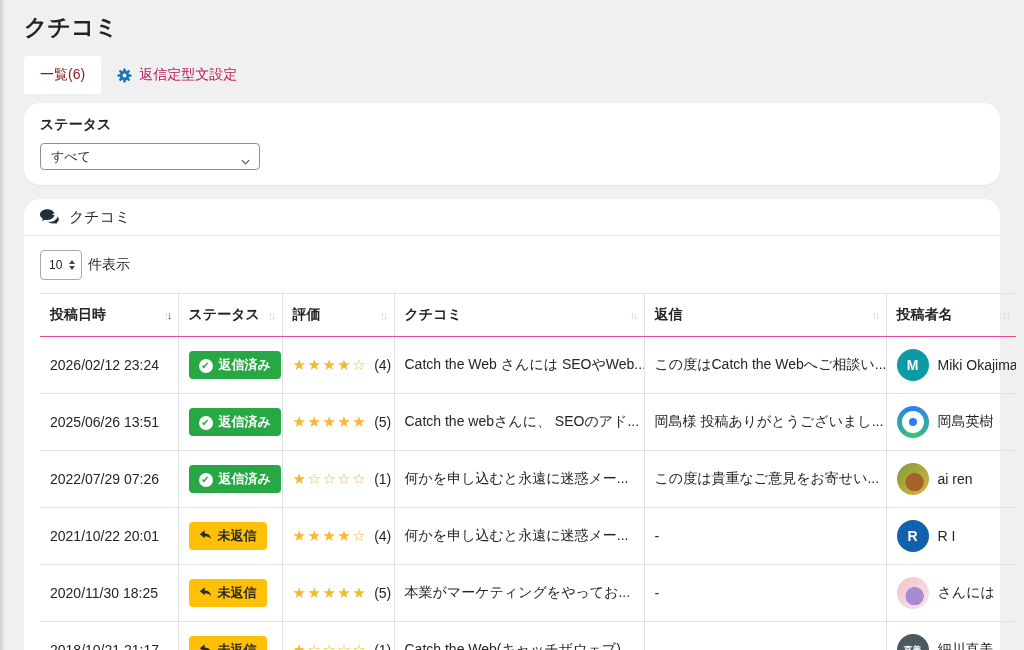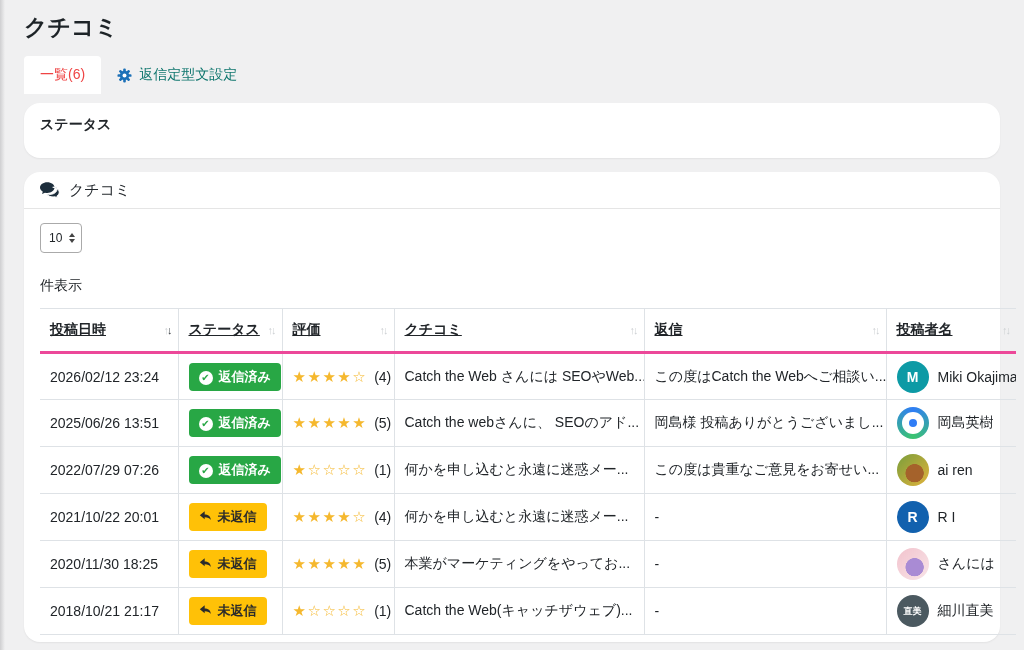--- a/index.html
+++ b/index.html
@@ -13,63 +13,63 @@
   body::before { content:""; position:absolute; left:0; top:0; width:5px; height:100%;
     background:linear-gradient(90deg,#cfcfd1,#f0f0f1); }
   .wrap { padding:0 24px; }
 
   
   .page-title { padding-top:12px; font-size:23px; font-weight:600; color:#1d2327; }
 
   
   .tabs { display:flex; align-items:stretch; margin-top:13px; }
   .tab { font-size:14px; padding:10px 16px; display:flex; align-items:center; gap:7px; }
-  .tab.active { background:#fff; border-radius:4px 4px 0 0; color:#ef4444;justify-content:center; }
-  .tab.link { color:#0f766e; cursor:pointer; }
+  .tab.active { background:#fff; border-radius:4px 4px 0 0; color:#7f1d1d;justify-content:center; }
+  .tab.link { color:#be185d; cursor:pointer; }
   .gear { width:15px; height:15px; display:inline-block; }
 
   
   .card { background:#fff; border-radius:16px; box-shadow:0 1px 2px rgba(0,0,0,.06); }
   .filter-card { margin-top:9px; padding:13px 16px 15px; }
   .filter-label { font-size:14px; font-weight:700; margin-bottom:9px; }
   .select {
     width:220px; height:27px; border:1px solid #8c8f94; border-radius:4px;
     font-size:13px; color:#2c3338; display:flex; align-items:center;
     padding:0 10px; position:relative; background:#fff; cursor:pointer;
   }
   .select .caret { position:absolute; right:9px; top:9px; width:9px; height:9px; }
 
   .panel { margin-top:14px; padding-bottom:6px; min-height:470px; }
   .panel-header { display:flex; align-items:center; gap:9px; padding:10px 16px;
     border-bottom:1px solid #e5e5e5; font-size:15px; color:#23282d; height:37px;}
   .comments-ic { width:20px; height:16px; }
 
   
   .controls { display:flex; justify-content:space-between; align-items:center; padding:14px 16px 13px; }
-  .len-wrap { display:flex; align-items:center; gap:24px; font-size:14px;flex-direction:column; }
+  .len-wrap { display:flex; align-items:center; gap:6px; font-size:14px; }
   .mini-select { width:42px; height:30px; border:1px solid #aaa; border-radius:4px;
     display:flex; align-items:center; justify-content:space-between; padding:0 6px 0 8px;
     font-size:12px; background:#fff; cursor:pointer; }
   .updown { display:flex; flex-direction:column; gap:2px; }
   .updown i { display:block; width:0; height:0; border-left:3.5px solid transparent; border-right:3.5px solid transparent; }
   .updown .u { border-bottom:4px solid #444; }
   .updown .d { border-top:4px solid #444; }
   .search-wrap { display:flex; align-items:center; gap:7px; font-size:14px; color:#333; }
   .search-input { width:128px; height:30px; border:1px solid #aaa; border-radius:4px; padding:0 8px; font-size:13px; }
 
   
   table { border-collapse:collapse; width:976px; margin:0 16px; table-layout:fixed; }
   thead th {
     font-size:14px; font-weight:700; text-align:left; padding:12px 26px 12px 10px;
-    border-top:1px solid #dee2e6; border-bottom:3px solid #ec4899;
-    border-right:1px solid #dee2e6; position:relative; cursor:pointer; white-space:nowrap;text-decoration:underline;
+    border-top:1px solid #dee2e6; border-bottom:1px solid #ec4899;
+    border-right:1px solid #dee2e6; position:relative; cursor:pointer; white-space:nowrap;
   }
   thead th:last-child { border-right:none; }
   tbody td {
-    font-size:14px; padding:2px 10px; border-bottom:1px solid #dee2e6;
+    font-size:14px; padding:12px 10px; border-bottom:1px solid #dee2e6;
     border-right:1px solid #dee2e6; height:47px; vertical-align:middle;
     white-space:nowrap; overflow:hidden;
   }
   tbody td:last-child { border-right:none; }
   th:nth-child(1),td:nth-child(1){ width:138px; }
   th:nth-child(2),td:nth-child(2){ width:104px; }
   th:nth-child(3),td:nth-child(3){ width:112px; }
   th:nth-child(4),td:nth-child(4){ width:250px; }
   th:nth-child(5),td:nth-child(5){ width:242px; }
   th:nth-child(6),td:nth-child(6){ width:130px; }
@@ -119,20 +119,28 @@
             </g>
           <circle cx="8" cy="8" r="2.1" fill="#fff"></circle>
         </svg>
       </span>
       <span>返信定型文設定</span>
     </div>
   </div>
 
   <div class="card filter-card">
     <div class="filter-label">ステータス</div>
+    <div class="select">
+      <span>すべて</span>
+      <span class="caret">
+        <svg viewBox="0 0 10 6" width="9" height="6">
+            <path d="M1 1l4 4 4-4" fill="none" stroke="#555" stroke-width="1.3"></path>
+          </svg>
+      </span>
+    </div>
   </div>
 
   <div class="card panel">
     <div class="panel-header">
       <span class="comments-ic">
         <svg viewBox="0 0 22 17" width="20" height="16" fill="#1d2e3c">
           <path d="M8 0C3.6 0 0 2.6 0 5.8c0 1.9 1.2 3.5 3.1 4.6L2.2 13l3.3-1.6c.8.2 1.6.3 2.5.3 4.4 0 8-2.6 8-5.9S12.4 0 8 0z"></path>
           <path d="M14 5.5c4 .2 7.1 2.7 7.1 5.6 0 1.6-1 3-2.6 4l.8 2.2-2.9-1.4c-.7.2-1.4.2-2.1.2-3 0-5.6-1.3-6.9-3.2 1.1.3 2.2.5 3.4.5 4.4 0 8-2.7 8-6 0-.7-.3-1.3-.8-1.9z" stroke="#fff" stroke-width="1"></path>
         </svg>
       </span>

